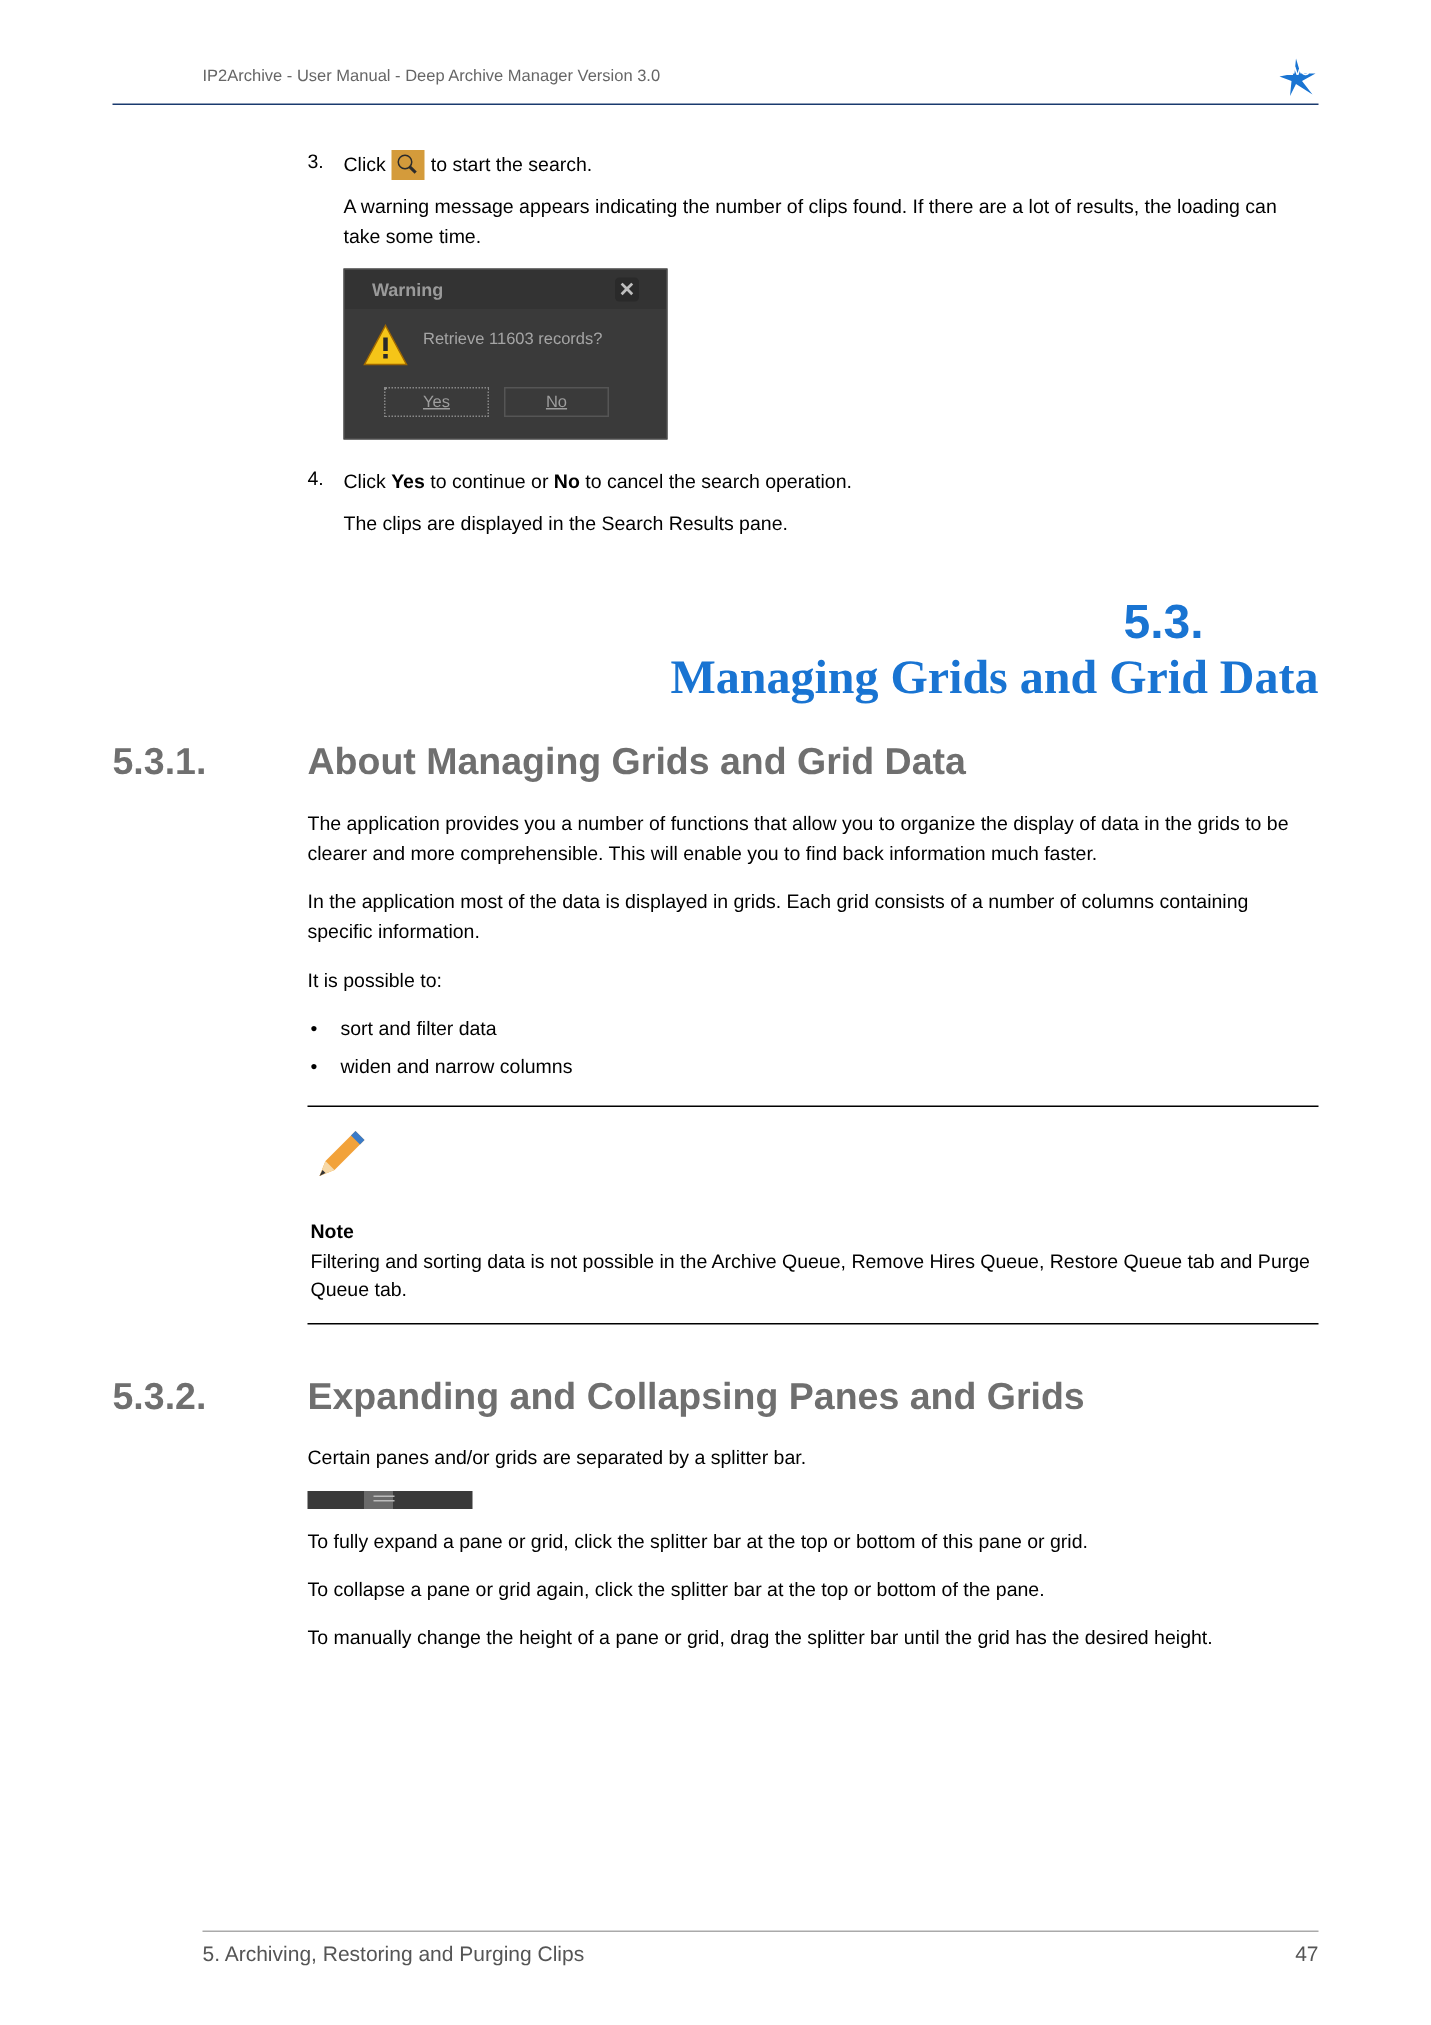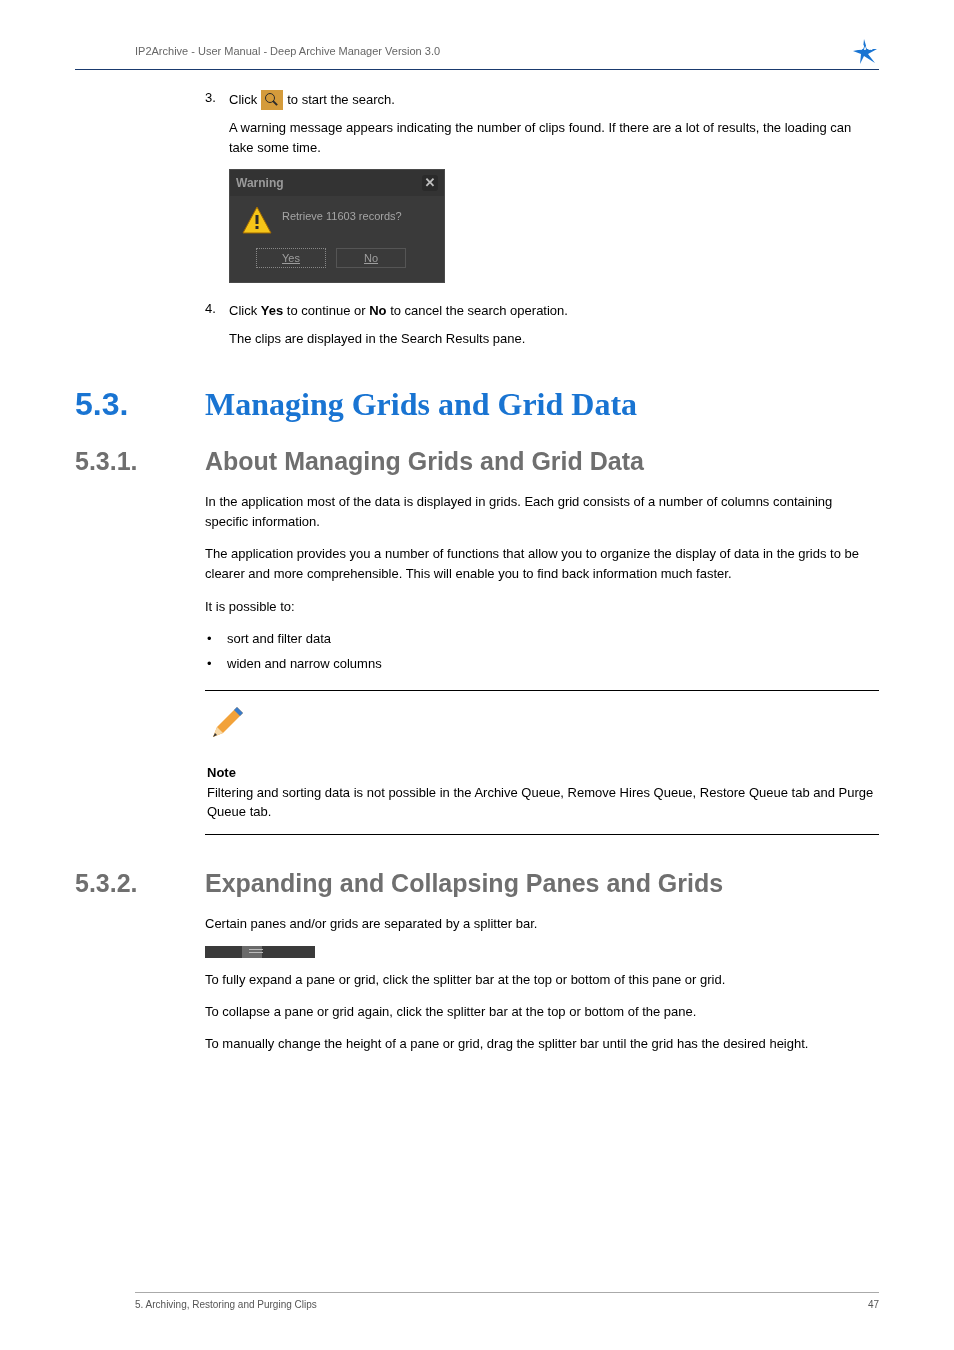--- a/index.html
+++ b/index.html
@@ -13,21 +13,21 @@
   }
   .page {
     padding: 45px 75px 0 75px;
   }
   .header-row {
     display: flex;
     justify-content: space-between;
     align-items: flex-start;
     border-bottom: 1px solid #1a3a6e;
     padding-bottom: 4px;
-    margin-bottom: 20px;
+    margin-bottom: 30px;
   }
   .header-text {
     font-size: 11px;
     color: #666;
     padding-left: 60px;
   }
   .evs-logo {
     width: 28px;
     height: 28px;
     position: relative;
@@ -94,21 +94,21 @@
     margin-top: 12px;
     width: 216px;
     border: 1px solid #4a4a4a;
     background: #3a3a3a;
     font-size: 12px;
   }
   .warning-title {
     display: flex;
     justify-content: space-between;
     align-items: center;
-    padding: 4px 6px;
+    padding: 4px 18px;
     color: #9a9a9a;
     font-weight: bold;
     background: #333333;
   }
   .close-x {
     width: 16px;
     height: 16px;
     background: #2a2a2a;
     border-radius: 3px;
     display: flex;
@@ -157,20 +157,21 @@
   .dlg-btn.no {
     border: 1px solid #555;
   }
 
   .h1-row {
     display: flex;
     align-items: flex-end;
     margin-top: 38px;
     margin-bottom: 22px;
     margin-left: -130px;
+    flex-direction: column;
   }
   .h1-num {
     font-size: 32px;
     font-weight: bold;
     color: #1974d2;
     width: 130px;
   }
   .h1-title {
     font-size: 32px;
     font-weight: bold;
@@ -257,21 +258,21 @@
   }
   .footer {
     position: absolute;
     bottom: 40px;
     left: 135px;
     right: 75px;
     border-top: 1px solid #aaa;
     padding-top: 6px;
     display: flex;
     justify-content: space-between;
-    font-size: 10px;
+    font-size: 14px;
     color: #555;
   }
 </style>
 </head>
 <body>
 
 <div class="page">
   <div class="header-row">
     <div class="header-text">IP2Archive - User Manual - Deep Archive Manager Version 3.0</div>
     <div class="evs-logo">
@@ -330,22 +331,22 @@
     <div class="h1-row">
       <div class="h1-num">5.3.</div>
       <div class="h1-title">Managing Grids and Grid Data</div>
     </div>
 
     <div class="h2-row">
       <div class="h2-num">5.3.1.</div>
       <div class="h2-title">About Managing Grids and Grid Data</div>
     </div>
 
+    <div class="para">The application provides you a number of functions that allow you to organize the display of data in the grids to be clearer and more comprehensible. This will enable you to find back information much faster.</div>
     <div class="para">In the application most of the data is displayed in grids. Each grid consists of a number of columns containing specific information.</div>
-    <div class="para">The application provides you a number of functions that allow you to organize the display of data in the grids to be clearer and more comprehensible. This will enable you to find back information much faster.</div>
     <div class="para">It is possible to:</div>
 
     <div class="bullets">
       <div class="bullet">
         <span class="dot">•</span>
         <span>sort and filter data</span>
       </div>
       <div class="bullet">
         <span class="dot">•</span>
         <span>widen and narrow columns</span>

